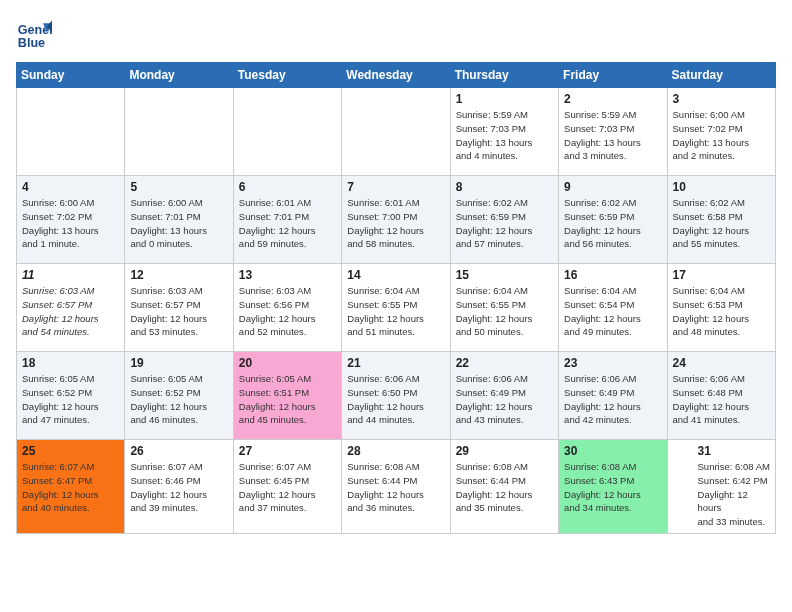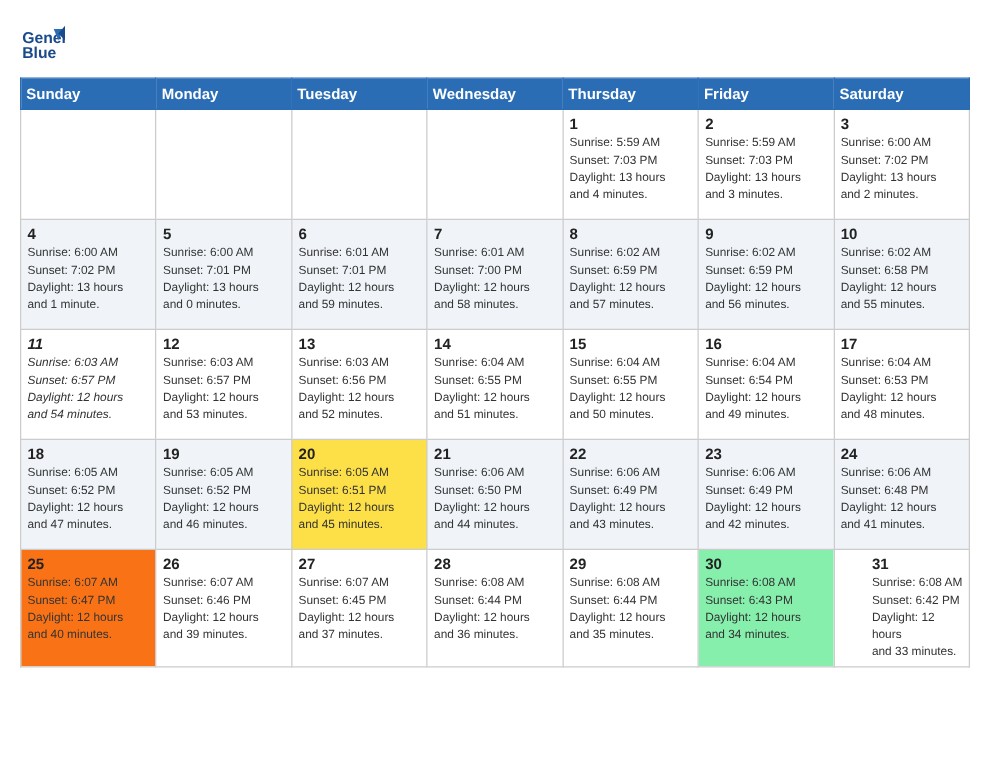--- a/index.html
+++ b/index.html
@@ -194,21 +194,21 @@
       </tr>
       <tr>
         <td style="background: rgb(240, 244, 248);">
           <span class="day-num">18</span>
           <div class="day-info">Sunrise: 6:05 AM<br>Sunset: 6:52 PM<br>Daylight: 12 hours<br>and 47 minutes.</div>
         </td>
         <td style="background: rgb(240, 244, 248);">
           <span class="day-num">19</span>
           <div class="day-info">Sunrise: 6:05 AM<br>Sunset: 6:52 PM<br>Daylight: 12 hours<br>and 46 minutes.</div>
         </td>
-        <td style="background: #fde047; margin-left: 12px;">
+        <td style="background: #f9a8d4; margin-left: 12px;">
           <span class="day-num">20</span>
           <div class="day-info">Sunrise: 6:05 AM<br>Sunset: 6:51 PM<br>Daylight: 12 hours<br>and 45 minutes.</div>
         </td>
         <td style="background: rgb(240, 244, 248);">
           <span class="day-num">21</span>
           <div class="day-info">Sunrise: 6:06 AM<br>Sunset: 6:50 PM<br>Daylight: 12 hours<br>and 44 minutes.</div>
         </td>
         <td style="background: rgb(240, 244, 248); margin-left: 40px;">
           <span class="day-num">22</span>
           <div class="day-info">Sunrise: 6:06 AM<br>Sunset: 6:49 PM<br>Daylight: 12 hours<br>and 43 minutes.</div>

